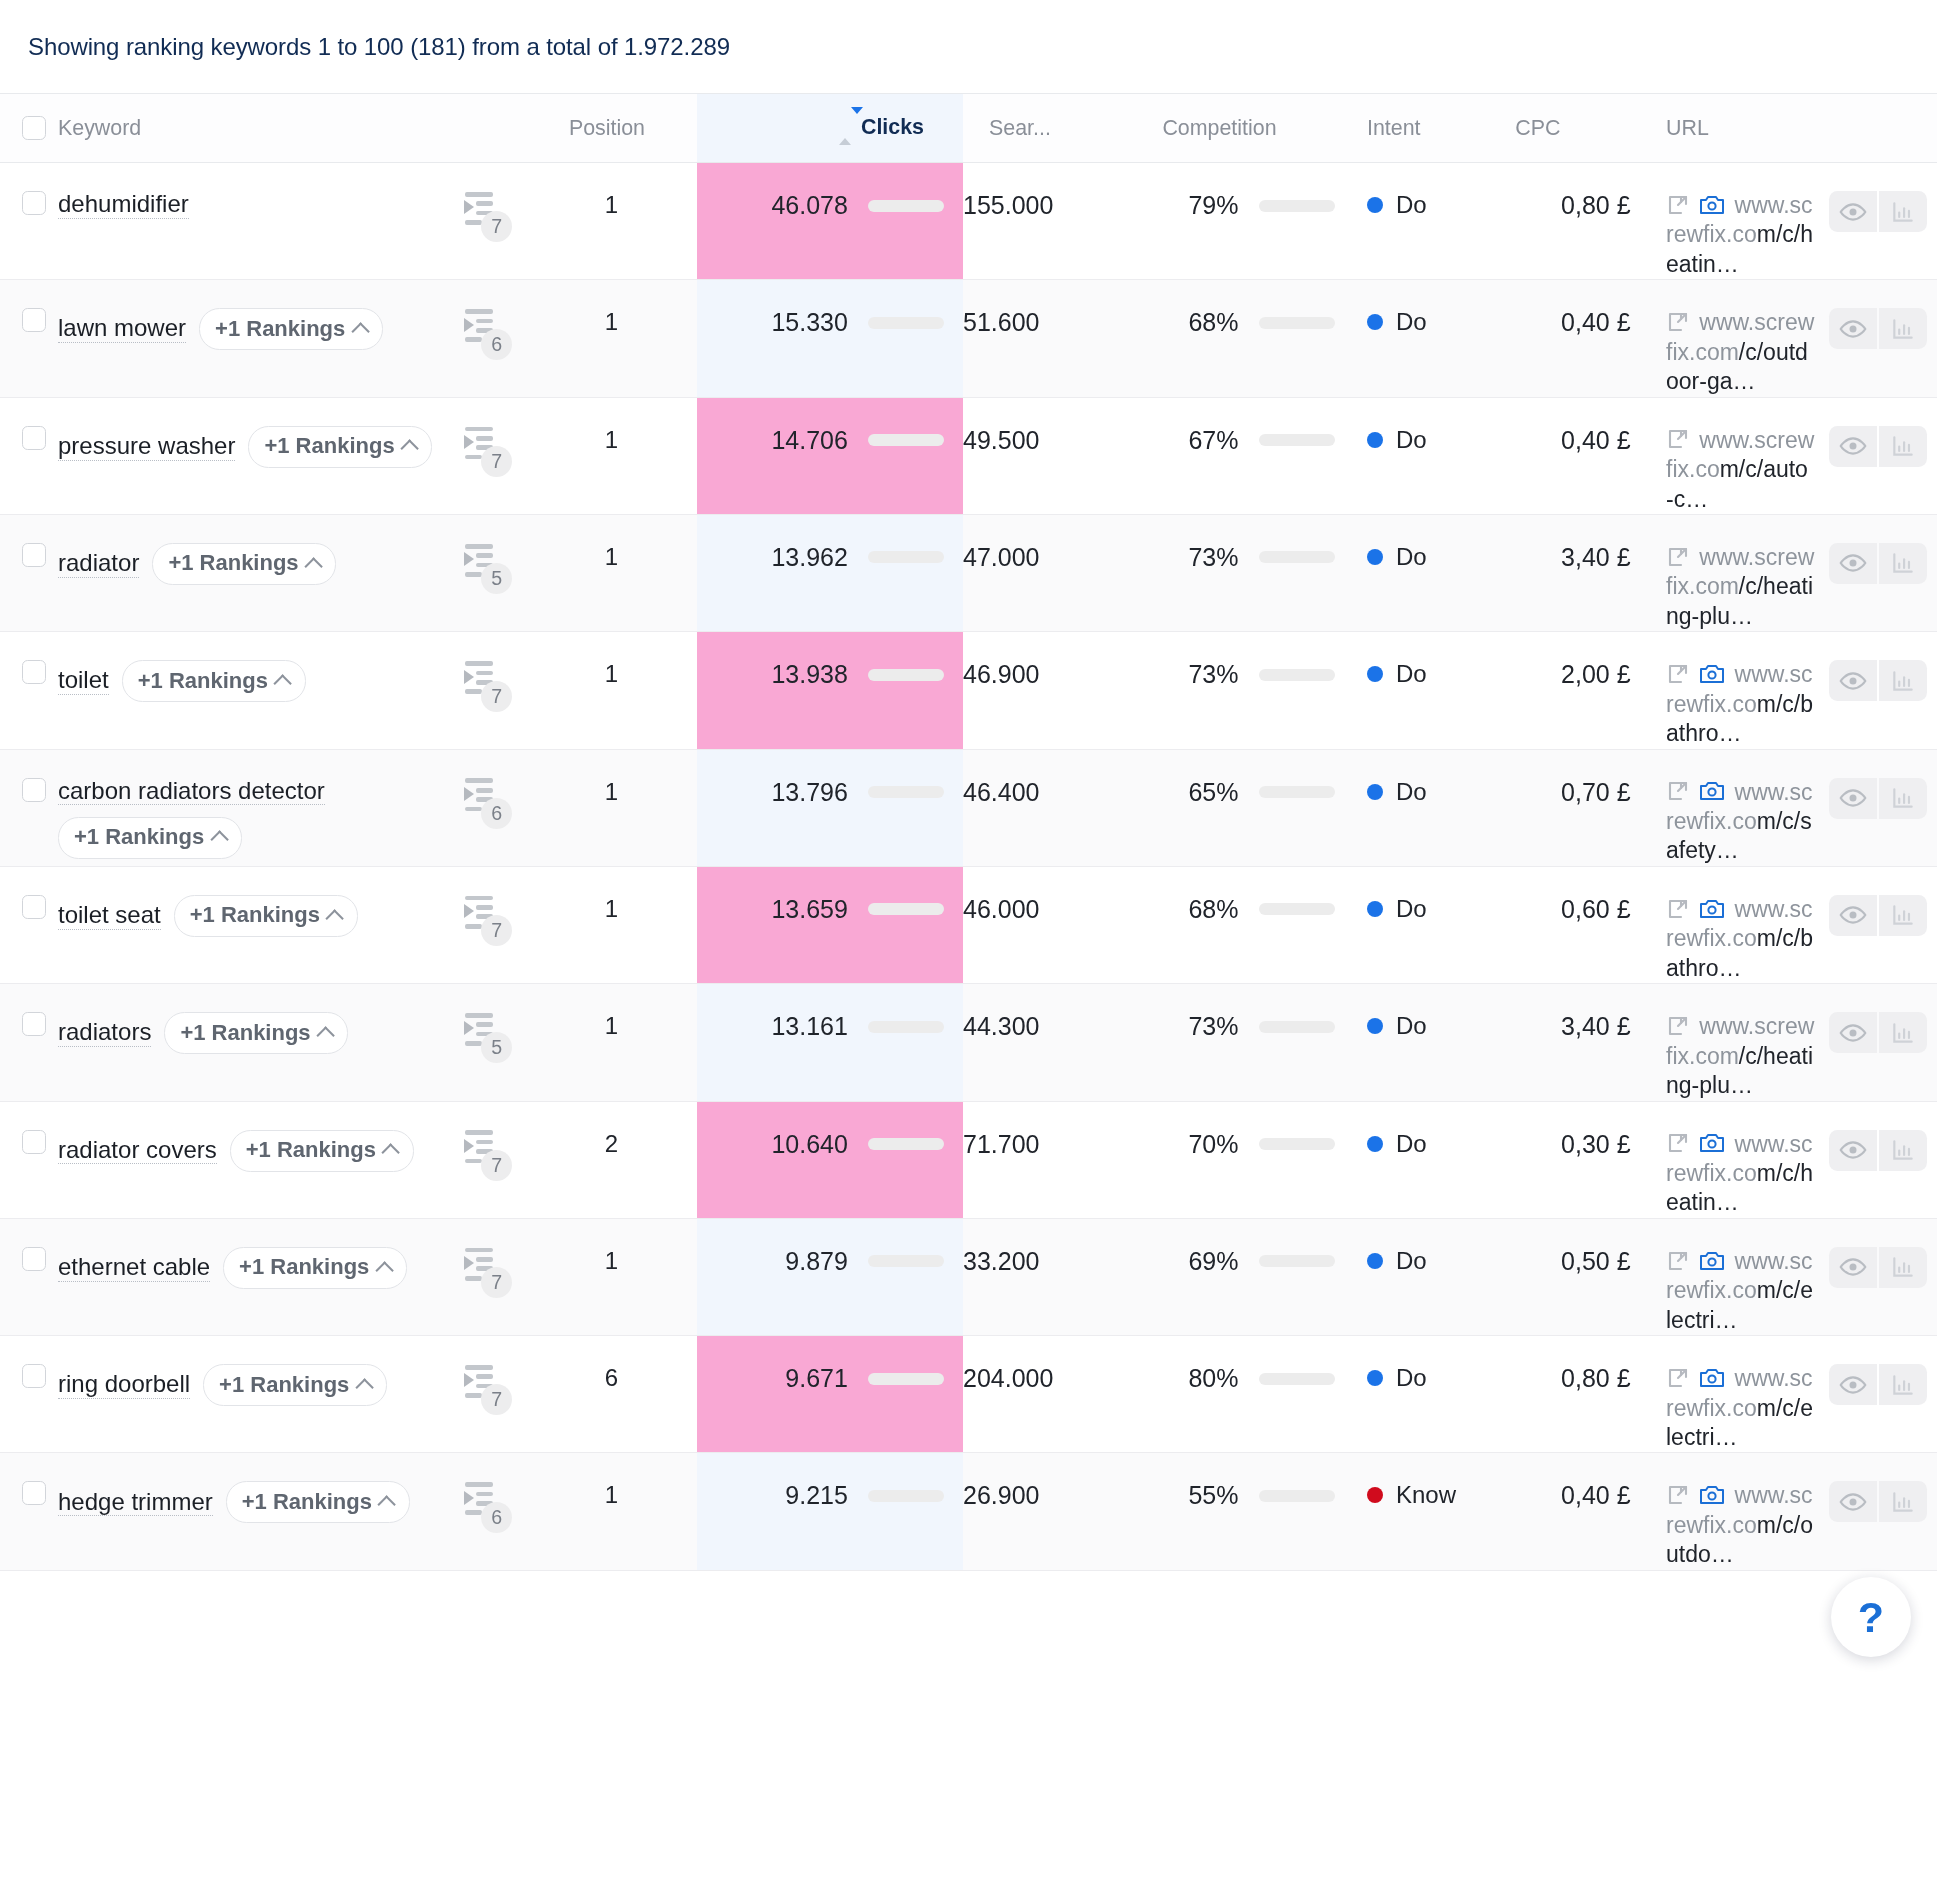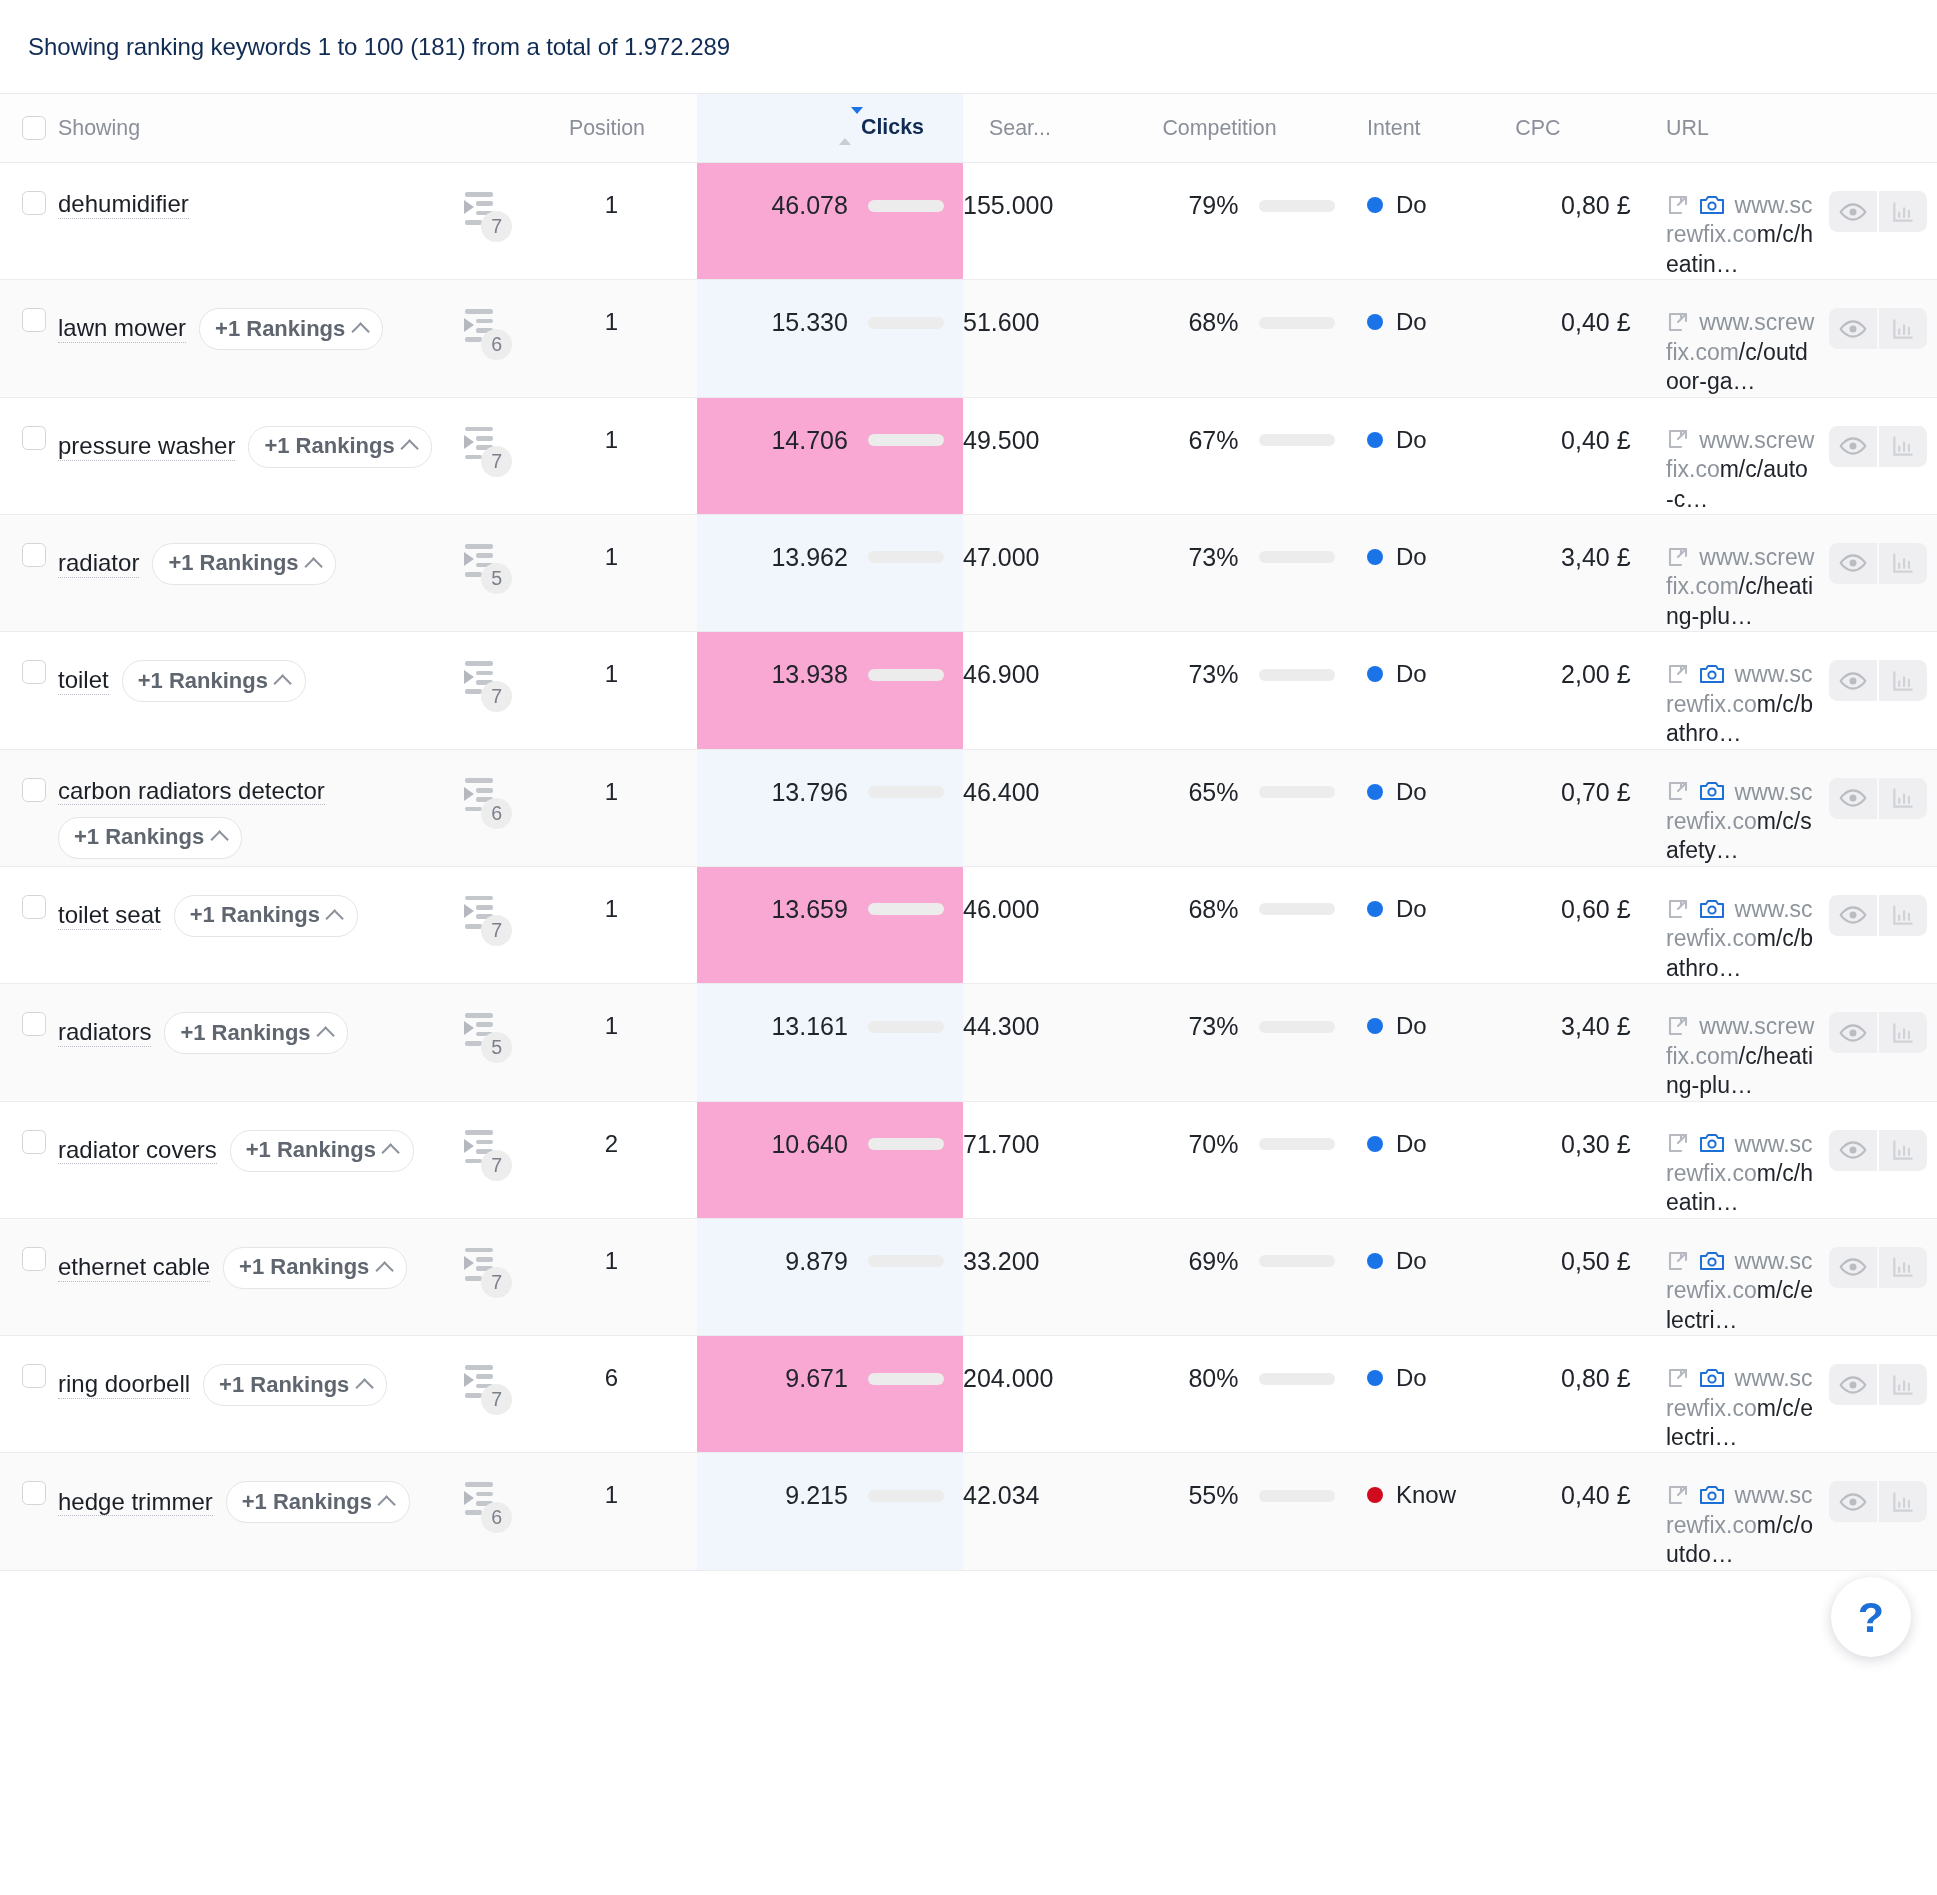--- a/index.html
+++ b/index.html
@@ -327,21 +327,21 @@
       <col class="c-intent">
     <col class="c-cpc">
       <col class="c-url">
       <col class="c-actions">
   </colgroup>
   <thead>
     <tr>
       <th>
         <div class="checkbox"></div>
       </th>
-      <th>Showing</th>
+      <th>Keyword</th>
       <th></th>
       <th class="right" style="padding-right:52px;">Position</th>
       <th class="clicks-head">
         <span class="sorter">
           <span class="tri-up"></span><span class="tri-down"></span>
         </span><span>Clicks</span>
       </th>
       <th style="padding-left:26px;">Sear...</th>
       <th style="padding-left:22.4px;">Competition</th>
       <th style="padding-left:17px;">Intent</th>
@@ -1501,21 +1501,21 @@
         </td>
         <td class="clicks-cell">
           <div class="cell-pad">
             <div class="clicks-inner">
               <span class="num">9.215</span>
               <span class="meter"><span class="fill-blue" style="width:78%"></span></span>
             </div>
           </div>
         </td>
         <td>
-          <div class="cell-pad vol-inner"><span class="num">42.034</span></div>
+          <div class="cell-pad vol-inner"><span class="num">26.900</span></div>
         </td>
         <td>
           <div class="cell-pad">
             <div class="comp-inner">
               <span class="num">55%</span>
               <span class="meter"><span class="fill-red" style="width:55%"></span></span>
             </div>
           </div>
         </td>
         <td>

